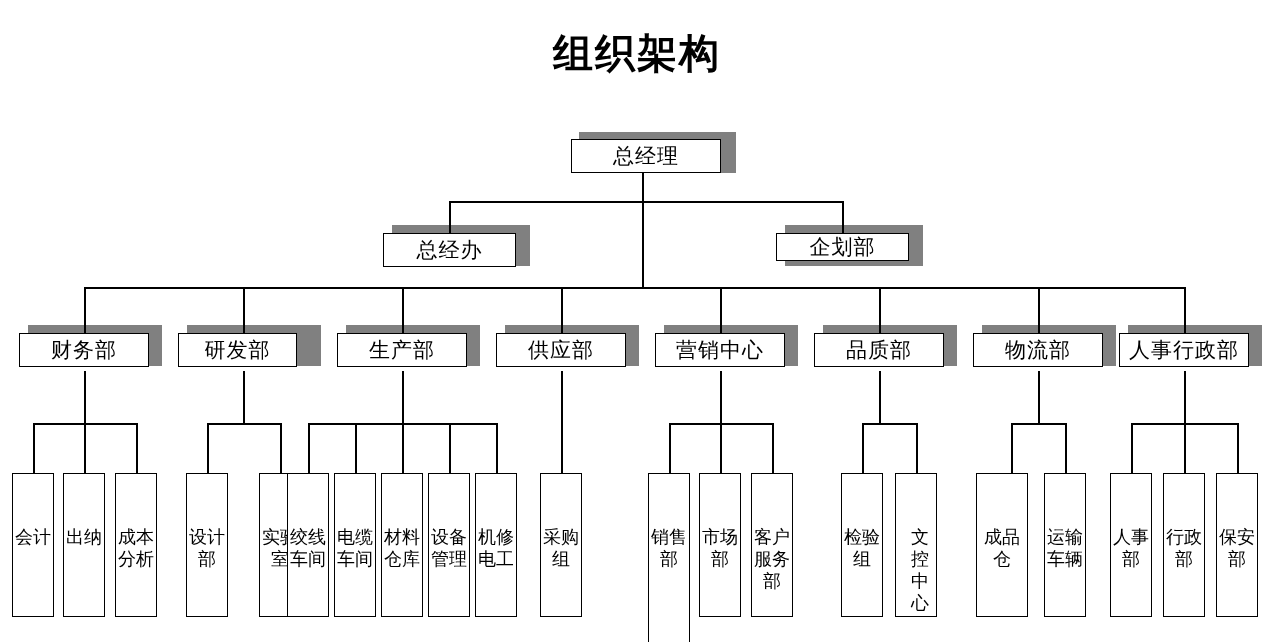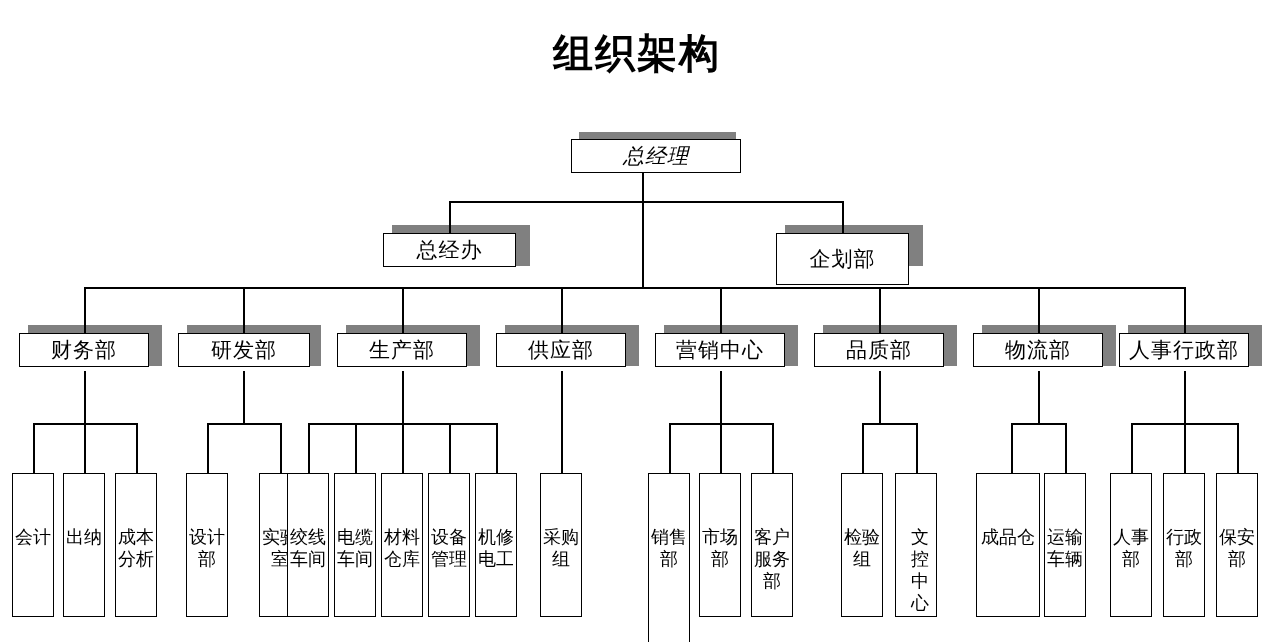--- a/index.html
+++ b/index.html
@@ -132,41 +132,41 @@
   <div class="ln lv" style="left:1011px; top:423px; height:50px;"></div>
   <div class="ln lv" style="left:1065px; top:423px; height:50px;"></div>
 
   <div class="ln lv" style="left:1184px; top:371px; height:52px;"></div>
   <div class="ln lh" style="left:1131px; top:423px; width:106px;"></div>
   <div class="ln lv" style="left:1131px; top:423px; height:50px;"></div>
   <div class="ln lv" style="left:1184px; top:423px; height:50px;"></div>
   <div class="ln lv" style="left:1237px; top:423px; height:50px;"></div>
 
   <div class="shadow" style="left:579px; top:132px; width:157px; height:41px;"></div>
-  <div class="node h" style="left:571px; top:139px; width:170px; height:34px;font-style:italic;">
+  <div class="node h" style="left:571px; top:139px; width:150px; height:34px;">
     <span>总经理</span>
   </div>
 
   <div class="shadow" style="left:392px; top:225px; width:138px; height:41px;"></div>
   <div class="node h" style="left:383px; top:233px; width:133px; height:34px;">
     <span>总经办</span>
   </div>
 
   <div class="shadow" style="left:785px; top:225px; width:138px; height:41px;"></div>
-  <div class="node h" style="left:776px; top:233px; width:133px; height:52px;">
+  <div class="node h" style="left:776px; top:233px; width:133px; height:28px;">
     <span>企划部</span>
   </div>
 
   <div class="shadow" style="left:28px; top:325px; width:134px; height:41px;"></div>
   <div class="node h" style="left:19px; top:333px; width:130px; height:34px;">
     <span>财务部</span>
   </div>
 
   <div class="shadow" style="left:187px; top:325px; width:134px; height:41px;"></div>
-  <div class="node h" style="left:178px; top:333px; width:132px; height:34px;text-align:center;">
+  <div class="node h" style="left:178px; top:333px; width:119px; height:34px;text-align:center;">
     <span>研发部</span>
   </div>
 
   <div class="shadow" style="left:346px; top:325px; width:134px; height:41px;"></div>
   <div class="node h" style="left:337px; top:333px; width:130px; height:34px;">
     <span>生产部</span>
   </div>
 
   <div class="shadow" style="left:505px; top:325px; width:134px; height:41px;"></div>
   <div class="node h" style="left:496px; top:333px; width:130px; height:34px;">
@@ -240,21 +240,21 @@
     <span class="vtext">客户服务部</span>
   </div>
 
   <div class="node v" style="left:841px; top:473px; width:42px; height:144px;">
     <span class="vtext">检验组</span>
   </div>
   <div class="node v" style="left:895px; top:473px; width:42px; height:144px;padding-left:8px;">
     <span class="vtext">文控中心</span>
   </div>
 
-  <div class="node v" style="left:976px; top:473px; width:64px; height:144px;">
+  <div class="node v" style="left:976px; top:473px; width:52px; height:144px;">
     <span class="vtext">成品仓</span>
   </div>
   <div class="node v" style="left:1044px; top:473px; width:42px; height:144px;">
     <span class="vtext">运输车辆</span>
   </div>
 
   <div class="node v" style="left:1110px; top:473px; width:42px; height:144px;">
     <span class="vtext">人事部</span>
   </div>
   <div class="node v" style="left:1163px; top:473px; width:42px; height:144px;">

